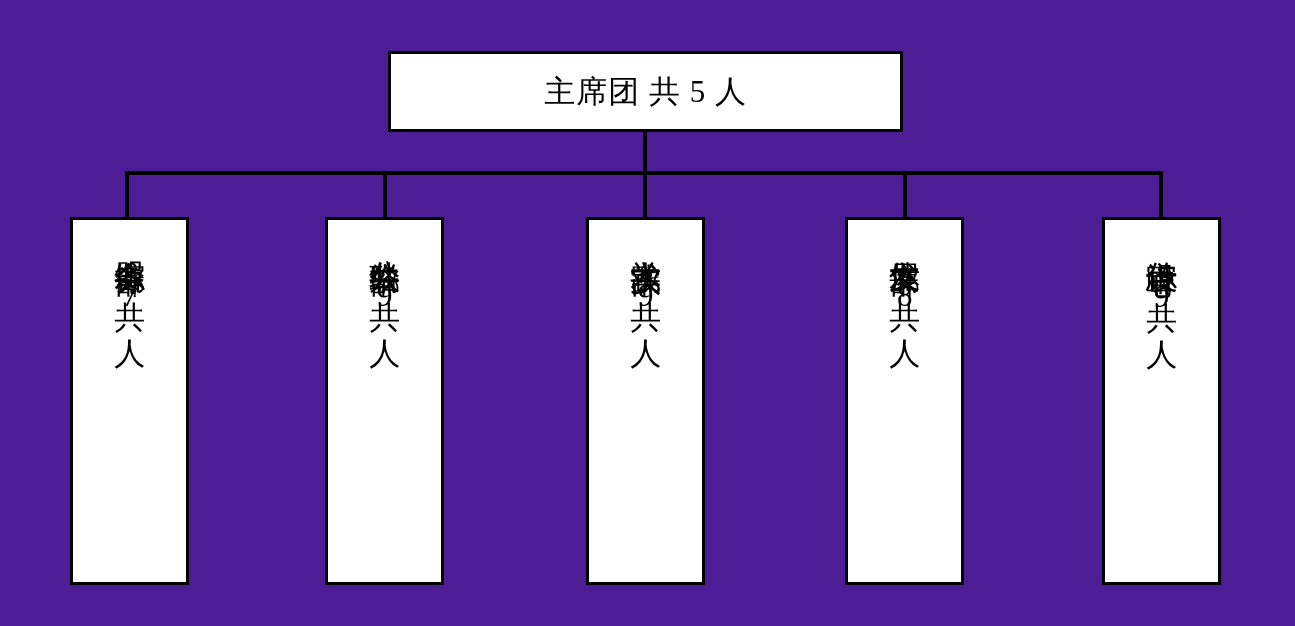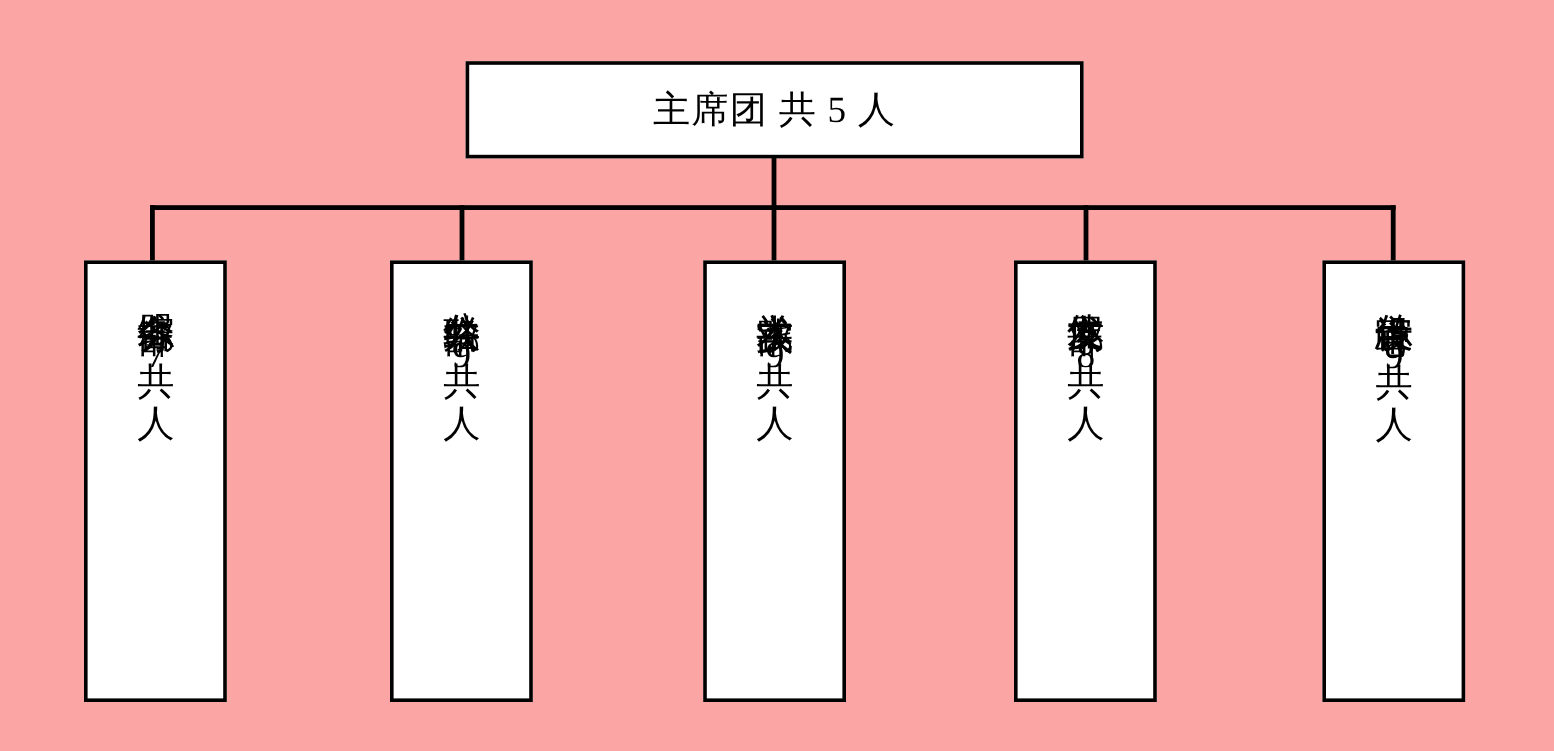--- a/index.html
+++ b/index.html
@@ -12,21 +12,21 @@
     height: 626px;
     overflow: hidden;
     font-family: "Liberation Serif", "DejaVu Serif", serif;
     color: #000000;
   }
 
   #chart-canvas {
     position: relative;
     width: 1295px;
     height: 626px;
-    background: #fca5a5;
+    background: #4c1d95;
   }
 
   
   .node-box {
     position: absolute;
     box-sizing: border-box;
     border: 3px solid #000000;
     background: #ffffff;
   }
 

